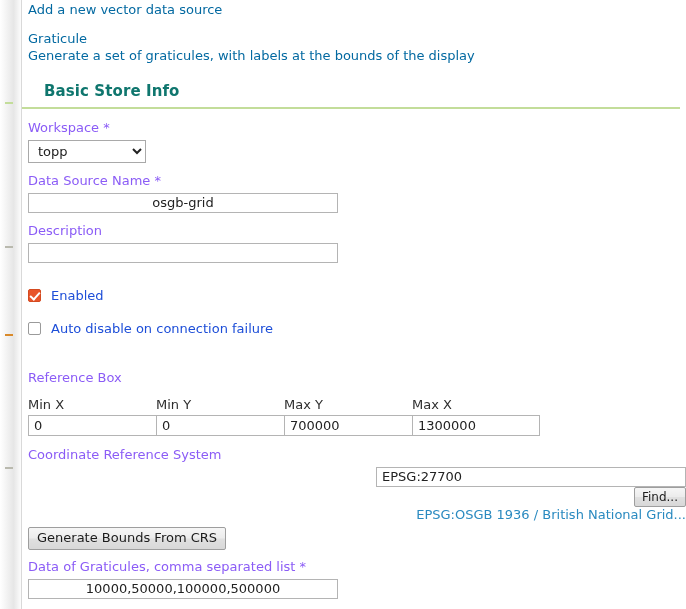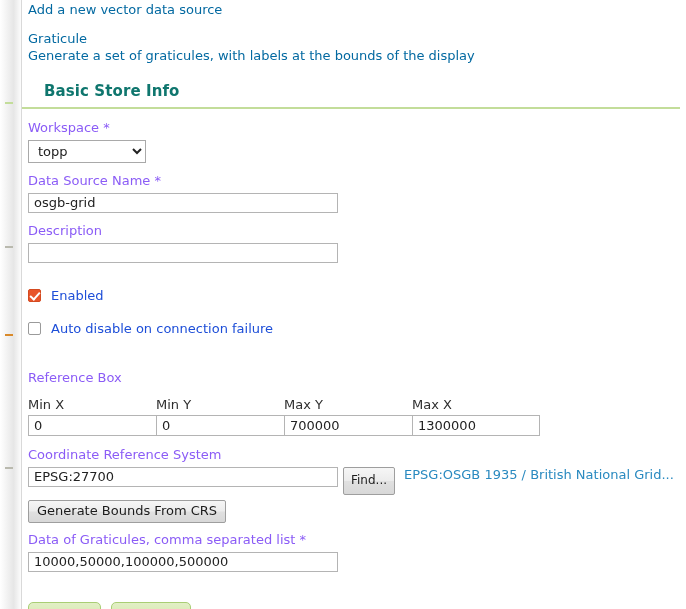--- a/index.html
+++ b/index.html
@@ -103,21 +103,21 @@
     font-size: 13px;
     color: #222;
     height: 20px;
     line-height: 20px;
     padding: 0 5px;
     border: 1px solid #b4b4b4;
     background: #fff;
     box-sizing: border-box;
     outline: none;
   }
-  input.text.wide { width: 310px; }
+  input.text.wide { width: 310px; text-align: center; }
   input.text.crs  { width: 310px; }
 
   
   .checkrow {
     display: flex;
     align-items: center;
     height: 20px;
   }
   .cbox {
     width: 13px; height: 13px;
@@ -172,32 +172,33 @@
     border-right: none;
     background: #fff;
     box-sizing: border-box;
     outline: none;
   }
   .bbox-inputs input:last-child { border-right: 1px solid #b4b4b4; }
 
   
   .crs-row {
     display: flex;
-    align-items: flex-start;
+    align-items: flex-end;
     margin-top: 3px;
+    flex-direction: column;
   }
   button.plain {
     font-family: "DejaVu Sans", "Liberation Sans", sans-serif;
     font-size: 12px;
     color: #1c1c1c;
     background: linear-gradient(to bottom, #f6f6f6 0%, #ececec 48%, #e0e0e0 52%, #d8d8d8 100%);
     border: 1px solid #9e9e9e;
     border-radius: 2px;
     padding: 2px 7px 3px 7px;
-    height: 28px;
+    height: 20px;
     line-height: 15px;
     cursor: pointer;
     white-space: nowrap;
   }
   #find-button { margin-left: 5px; }
   .crs-link {
     margin-left: 9px;
     font-size: 13px;
     color: #2a8ac0;
     text-decoration: none;
@@ -311,21 +312,21 @@
       <input type="text" value="700000" style="">
       <input type="text" value="1300000" style="">
     </div>
 
     <div style="height:10px"></div>
 
     <div class="field-label">Coordinate Reference System</div>
     <div class="crs-row">
       <input class="text crs" type="text" value="EPSG:27700" style="">
       <button class="plain" id="find-button">Find...</button>
-      <a class="crs-link">EPSG:OSGB 1935 / British National Grid...</a>
+      <a class="crs-link">EPSG:OSGB 1936 / British National Grid...</a>
     </div>
 
     <button class="plain" id="generate-bounds-button">Generate Bounds From CRS</button>
 
     <div style="height:8px"></div>
 
     <div class="field-label">Data of Graticules, comma separated list *</div>
     <input class="text wide" type="text" value="10000,50000,100000,500000" style="">
 
   </div>

